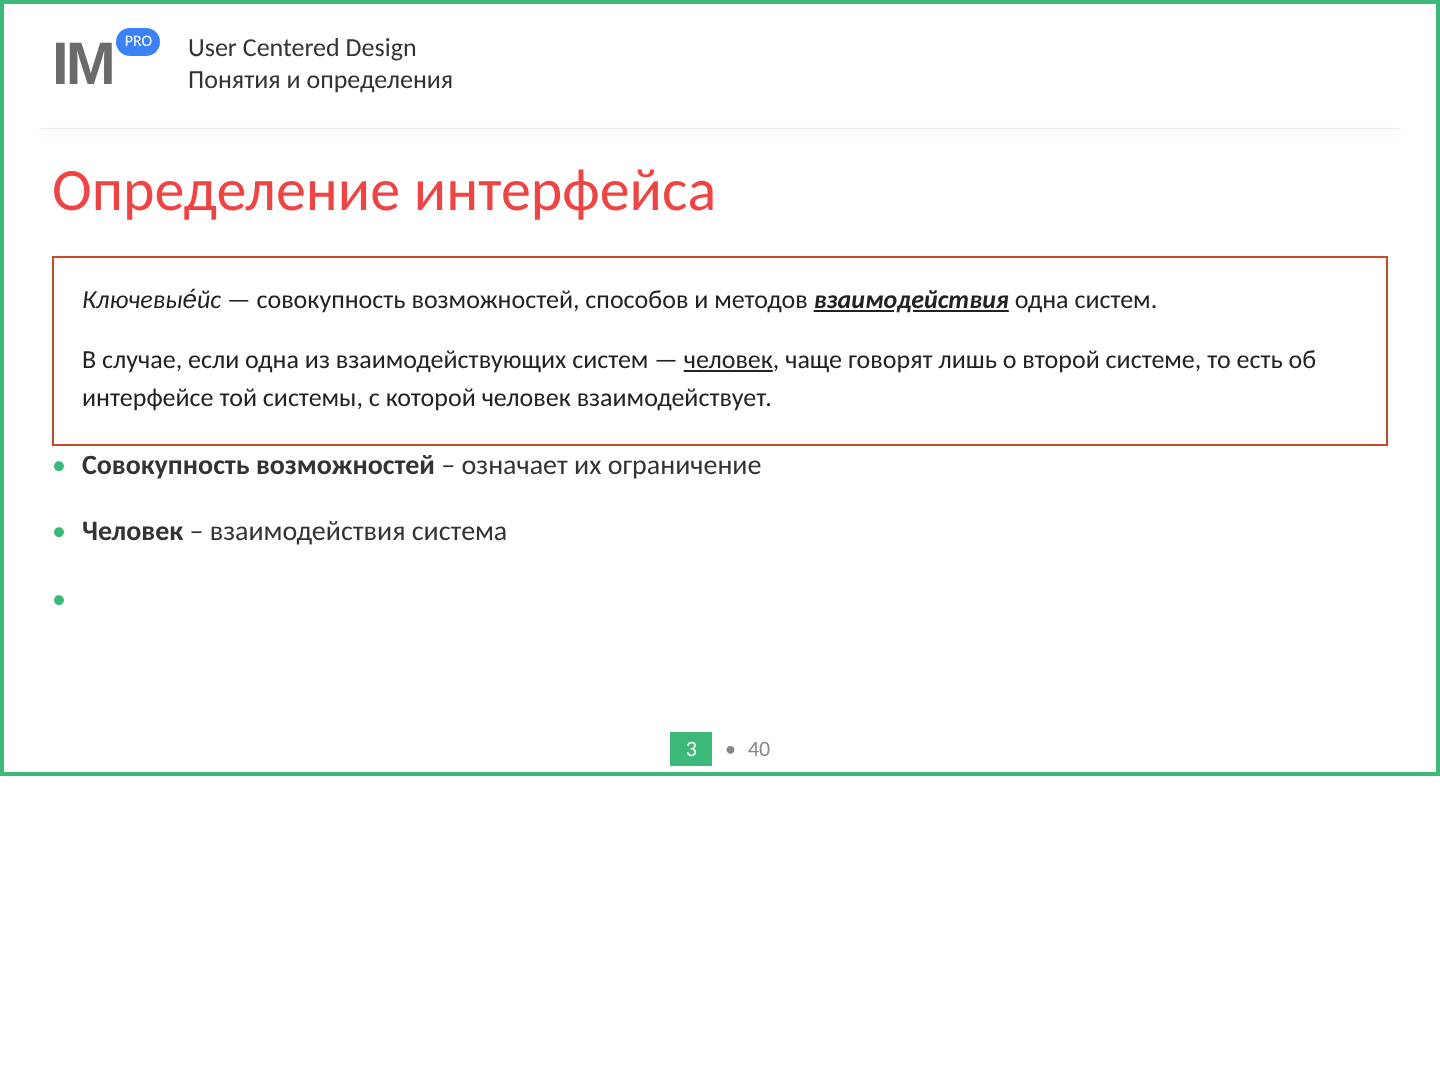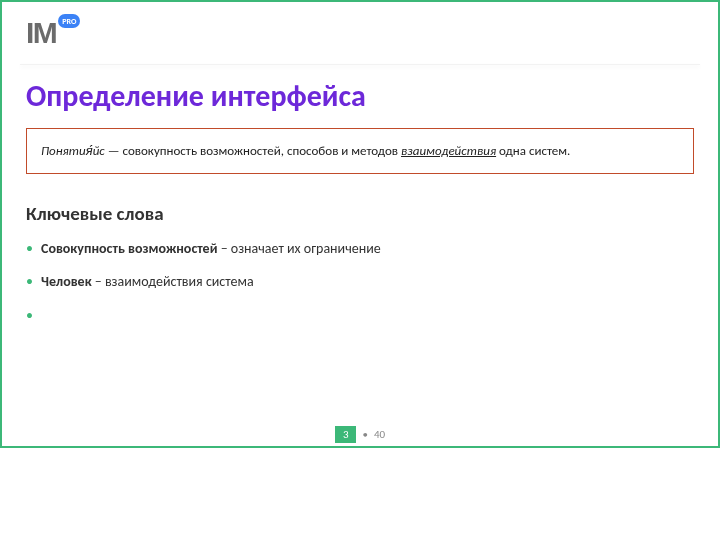--- a/index.html
+++ b/index.html
@@ -1,31 +1,31 @@
 <!DOCTYPE html>
 <html><head>
 <meta charset="utf-8">
 <style>
   body{margin:0;font-family:Calibri,Arial,sans-serif;background:#fff}
-  .slide{width:720px;height:448px;position:relative;box-sizing:border-box;border:2px solid #3cb878}
+  .slide{width:720px;height:388px;position:relative;box-sizing:border-box;border:2px solid #3cb878}
   .header{display:flex;align-items:center;gap:14px;padding:14px 24px 10px 24px}
   .logo{display:flex;align-items:flex-start;gap:2px}
   .logo-main{font-size:30px;font-weight:900;color:#6b6b6b;font-family:Arial,sans-serif;letter-spacing:-1.5px}
-  .logo-badge{background:#3b82f6;color:#fff;font-size:8px;font-weight:700;padding:2px 4px;border-radius:7px;position:relative;top:-2px}
+  .logo-badge{background:#3b82f6;color:#fff;font-size:8px;font-weight:400;padding:2px 4px;border-radius:7px;position:relative;top:-2px}
   .header-text{line-height:1.2}
   .header-title{font-size:13px;color:#333}
   .header-sub{font-size:13px;color:#333}
   .divider{height:1px;background:linear-gradient(to bottom,rgba(0,0,0,0.1),transparent);margin:4px 18px 0 18px;box-shadow:0 2px 4px rgba(0,0,0,0.08)}
-  .title{color:#6d28d9;font-size:30px;font-weight:700;padding:12px 24px 14px 24px}
+  .title{color:#ef4444;font-size:30px;font-weight:400;padding:12px 24px 14px 24px}
   .def-box{margin:0 24px;border:1.5px solid #c14b2a;padding:12px 14px;font-size:13px;line-height:1.5;color:#222}
   .def-box p{margin:0 0 10px 0}
   .def-box p:last-child{margin:0}
   .it{font-style:italic}
   .u{text-decoration:underline}
-  .bi{font-style:italic;font-weight:400}
+  .bi{font-style:italic;font-weight:700}
   .subhead{font-size:19px;font-weight:700;color:#333;padding:28px 24px 14px 24px}
   .bullets{padding:0 24px}
   .row{display:flex;align-items:flex-start;gap:8px;font-size:14px;color:#333;margin-bottom:14px;line-height:1.4}
   .dot{color:#3cb878;font-size:14px;line-height:1.4}
   .row b{font-weight:700}
   .footer{position:absolute;bottom:0;left:0;right:0;display:flex;justify-content:center}
   .pager{display:flex;align-items:center;gap:6px;font-size:11px;color:#fff;padding:3px 10px}
   .pg-cur{background:#3cb878;padding:2px 8px}
   .pg-sep{color:#888}
   .pg-tot{color:#888}
@@ -34,34 +34,38 @@
 <body>
 
 <div class="slide">
 
   <div class="header">
     <div class="logo">
       <span class="logo-main">IM</span>
       <span class="logo-badge">PRO</span>
     </div>
     <div class="header-text">
+      <div class="header-title">User Centered Design</div>
+      <div class="header-sub">Понятия и определения</div>
     </div>
   </div>
 
   <div class="divider"></div>
 
   <div class="title">Определение интерфейса</div>
 
   <div class="def-box">
     <p>
-      <span class="it">Понятия́йс</span><span> — совокупность возможностей, способов и методов </span><span class="bi u">взаимодействия</span><span> одна систем.</span>
+      <span class="it">Ключевые́йс</span><span> — совокупность возможностей, способов и методов </span><span class="bi u">взаимодействия</span><span> одна систем.</span>
+    </p>
+    <p>
+      <span>В случае, если одна из взаимодействующих систем — </span><span class="u">человек</span><span>, чаще говорят лишь о второй системе, то есть об интерфейсе той системы, с которой человек взаимодействует.</span>
     </p>
   </div>
 
-  <div class="subhead">Ключевые слова</div>
 
   <div class="bullets">
     <div class="row">
       <span class="dot">•</span>
       <span><b>Совокупность возможностей</b><span> – означает их ограничение</span></span>
     </div>
     <div class="row">
       <span class="dot">•</span>
       <span><b>Человек</b><span> – взаимодействия система</span></span>
     </div>

